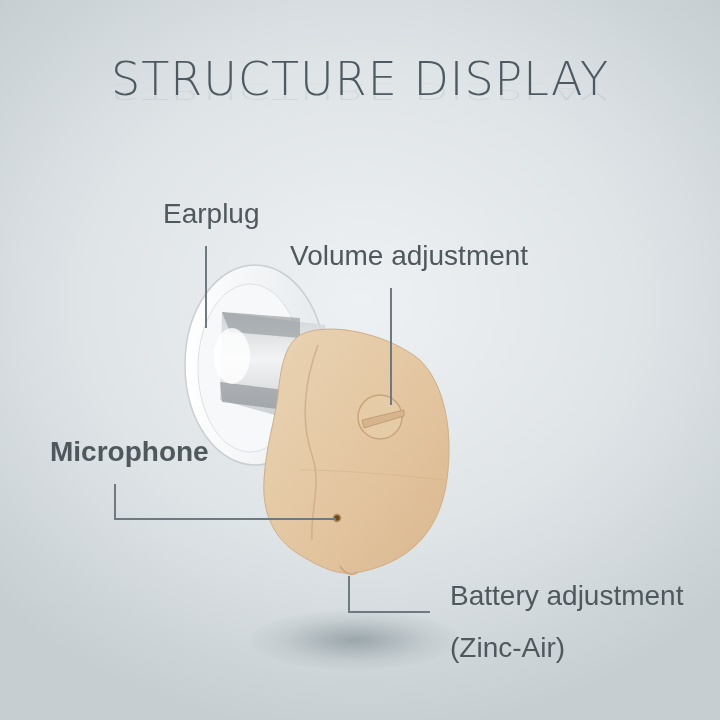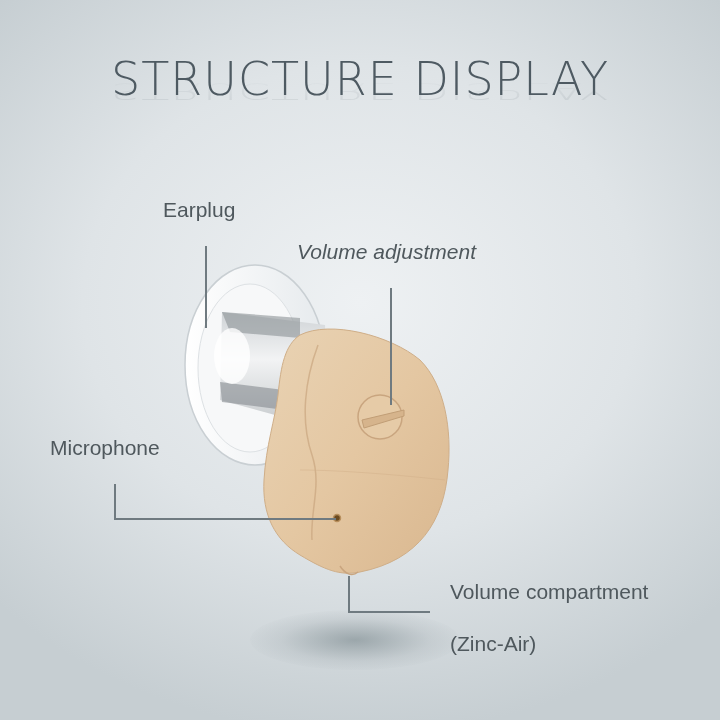--- a/index.html
+++ b/index.html
@@ -17,21 +17,21 @@
       transform: scaleY(1.02);
     }
     .title-reflection {
       position: absolute; left: 0; right: 0; top: 104px;
       text-align: center; font-size: 46px; font-weight: 200; letter-spacing: 1px;
       color: #4e5a62; opacity: 0.12; transform: scaleY(-0.5); transform-origin: top;
       font-family: "DejaVu Sans", sans-serif;
       -webkit-mask-image: linear-gradient(to bottom, rgba(0,0,0,1), rgba(0,0,0,0));
     }
     .label {
-      position: absolute; font-size: 21px; color: #4f585d; white-space: nowrap;
+      position: absolute; font-size: 28px; color: #4f585d; white-space: nowrap;
       font-family: "Liberation Sans", sans-serif;
     }
     .line { position: absolute; background: #6f7a80; }
     .art { position: absolute; left: 0; top: 0; }
     .shadow {
       position: absolute; left: 250px; top: 610px; width: 210px; height: 60px;
       border-radius: 50%;
       background: radial-gradient(ellipse at center, rgba(110,125,130,0.55) 0%, rgba(150,160,165,0.2) 50%, rgba(200,205,208,0) 75%);
     }
   </style>
@@ -81,23 +81,23 @@
 
     <circle cx="337" cy="518" r="3.5" fill="#6b4a1f" stroke="#b88f5d" stroke-width="1.5"></circle>
 
     <path d="M340 566 C345 574 352 577 358 572" fill="none" stroke="#c9a57f" stroke-width="1.5"></path>
   </g>
 </svg>
 
 <div class="label" style="left:163px; top:198px;">Earplug</div>
 <div class="line" style="left:205px; top:246px; width:1.5px; height:82px;"></div>
 
-<div class="label" style="left:297px; top:240px;font-style:italic;">Volume adjustment</div>
+<div class="label" style="left:290px; top:240px;">Volume adjustment</div>
 <div class="line" style="left:390px; top:288px; width:1.5px; height:117px;"></div>
 
-<div class="label" style="left:50px; top:436px;">Microphone</div>
+<div class="label" style="left:50px; top:436px;font-weight:bold;">Microphone</div>
 <div class="line" style="left:114px; top:484px; width:1.5px; height:35px;"></div>
 <div class="line" style="left:114px; top:518px; width:222px; height:1.5px;"></div>
 
-<div class="label" style="left:450px; top:580px;">Volume compartment</div>
+<div class="label" style="left:450px; top:580px;">Battery adjustment</div>
 <div class="label" style="left:450px; top:632px;">(Zinc-Air)</div>
 <div class="line" style="left:348px; top:576px; width:1.5px; height:36px;"></div>
 <div class="line" style="left:348px; top:611px; width:82px; height:1.5px;"></div>
 
 </body></html>

